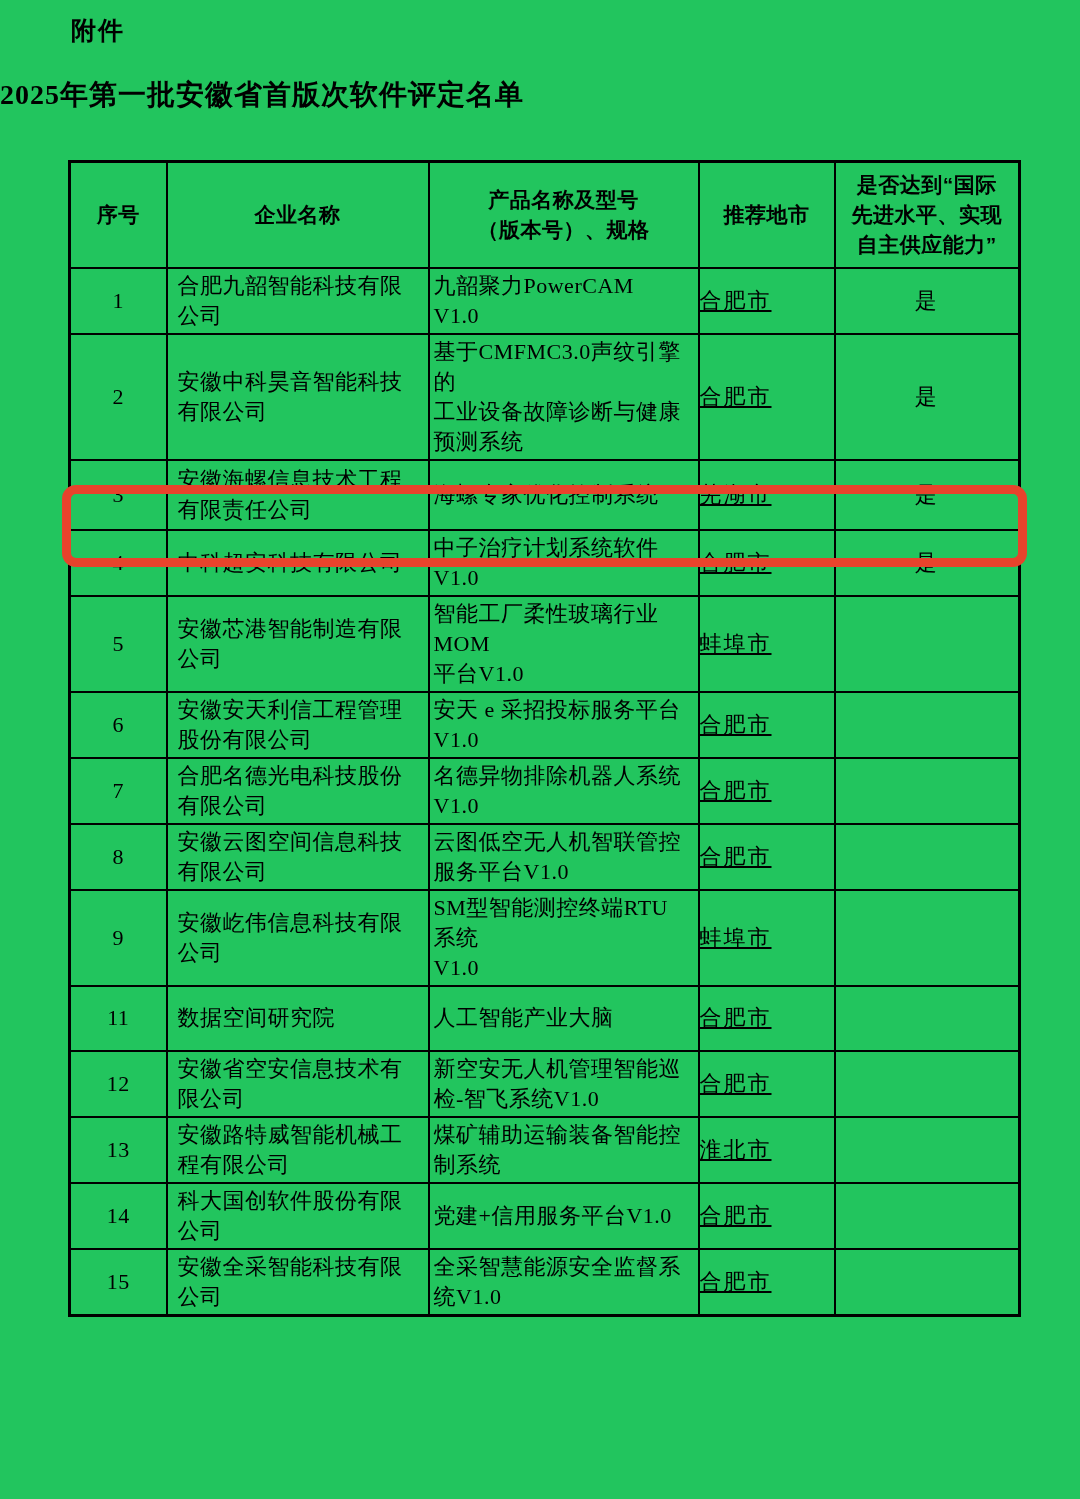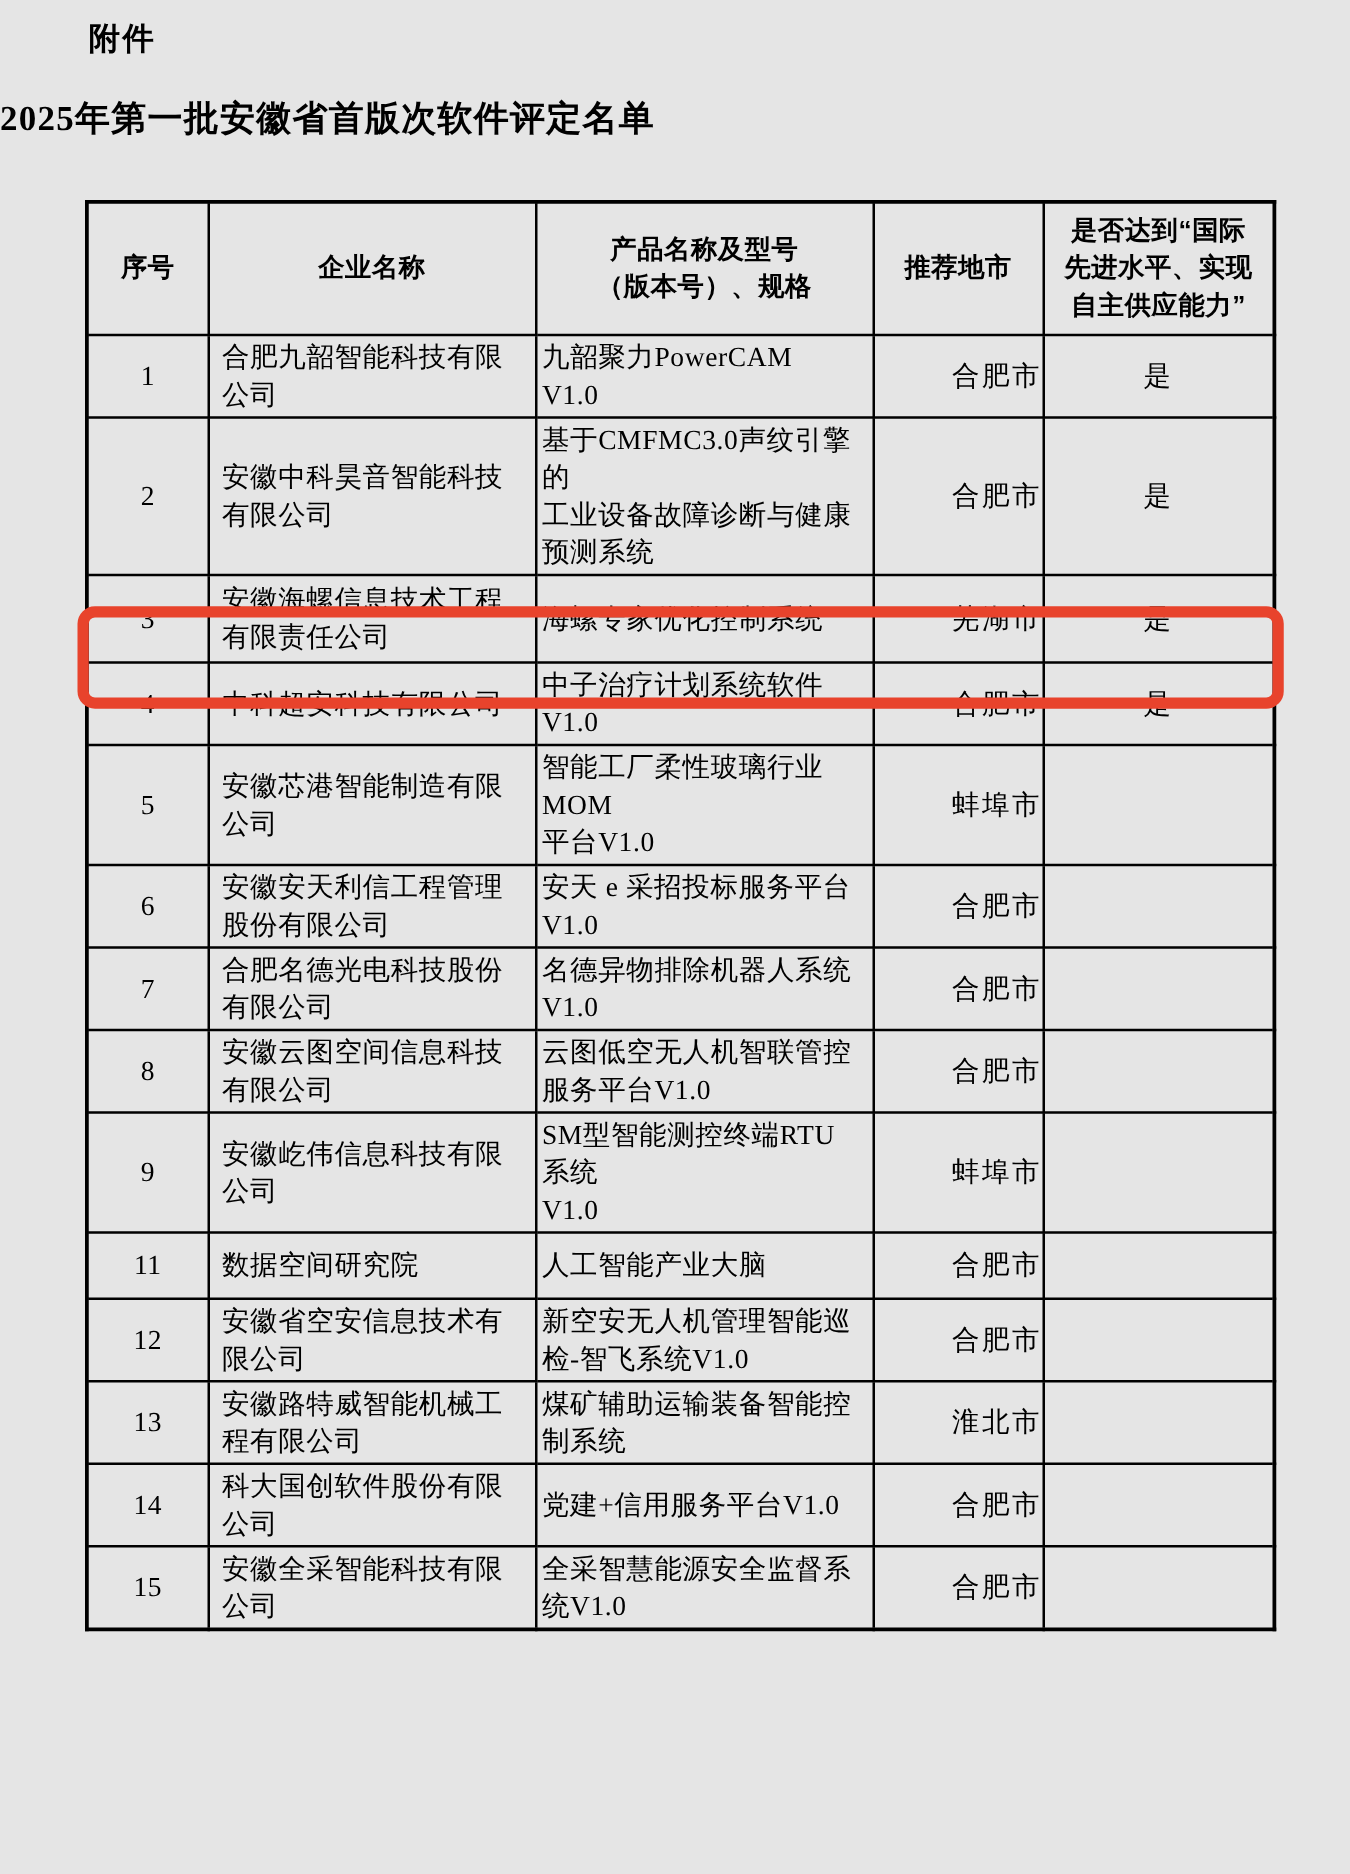--- a/index.html
+++ b/index.html
@@ -5,21 +5,21 @@
   * { margin: 0; padding: 0; box-sizing: border-box; }
   html, body { background: #ffffff; }
   body {
     width: 1080px; height: 1499px;
     font-family: "Liberation Serif", "DejaVu Serif", serif;
     color: #000;
   }
   .page {
     position: relative;
     width: 1080px; height: 1499px;
-    background: #e5e5e5;
+    background: #22c55e;
     overflow: hidden;
   }
   .attachment {
     position: absolute;
     left: 71px; top: 14px;
     font-family: "Liberation Sans", "DejaVu Sans", sans-serif;
     font-weight: 600;
     font-size: 25px;
     letter-spacing: 2px;
   }
@@ -67,24 +67,24 @@
     line-height: 30px;
     letter-spacing: 0.5px;
   }
   .doc td.c-index {
     text-align: center;
     font-family: "Liberation Serif", "DejaVu Serif", serif;
     font-size: 22px;
   }
   .doc td.c-company { text-align: left; padding: 2px 20px 2px 10px; }
   .doc td.c-product { text-align: left; padding: 2px 14px 2px 4px; }
-  .doc td.c-city    { text-align: right; letter-spacing: 2px; }
+  .doc td.c-city    { text-align: left; letter-spacing: 2px; text-decoration: underline; }
   .doc td.c-intl    { text-align: center; letter-spacing: 2px; }
 
-  .doc tbody tr { height: 53px; }
+  .doc tbody tr { height: 65px; }
   .doc tbody tr:nth-child(1) { height: 66px; }
   .doc tbody tr:nth-child(2) { height: 96px; }
   .doc tbody tr:nth-child(3) { height: 70px; }
 
   .highlight-box {
     position: absolute;
     border: 9px solid #e8432c;
     border-radius: 14px;
     background: transparent;
     pointer-events: none;

